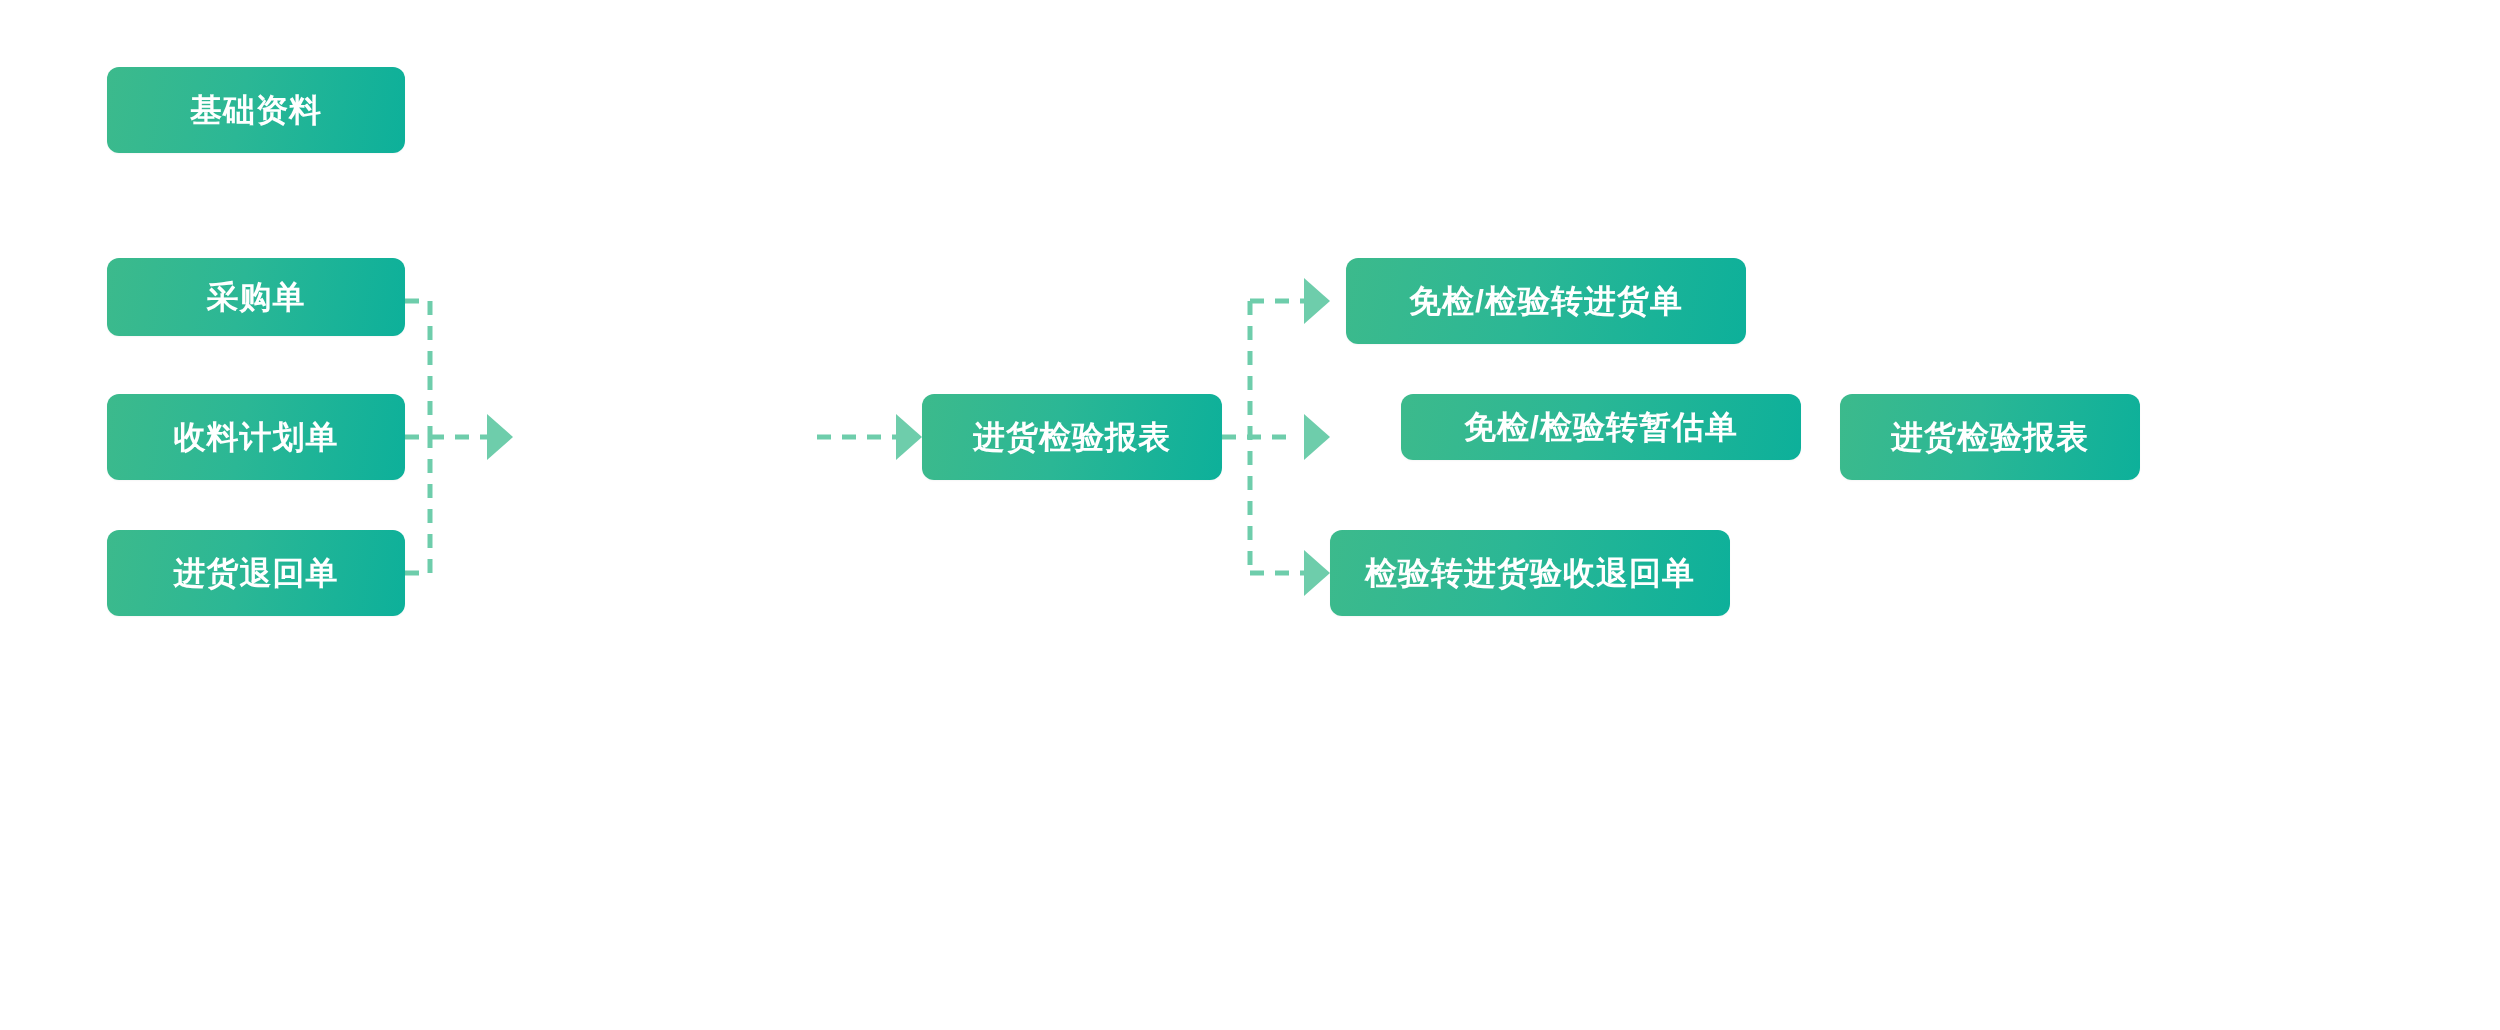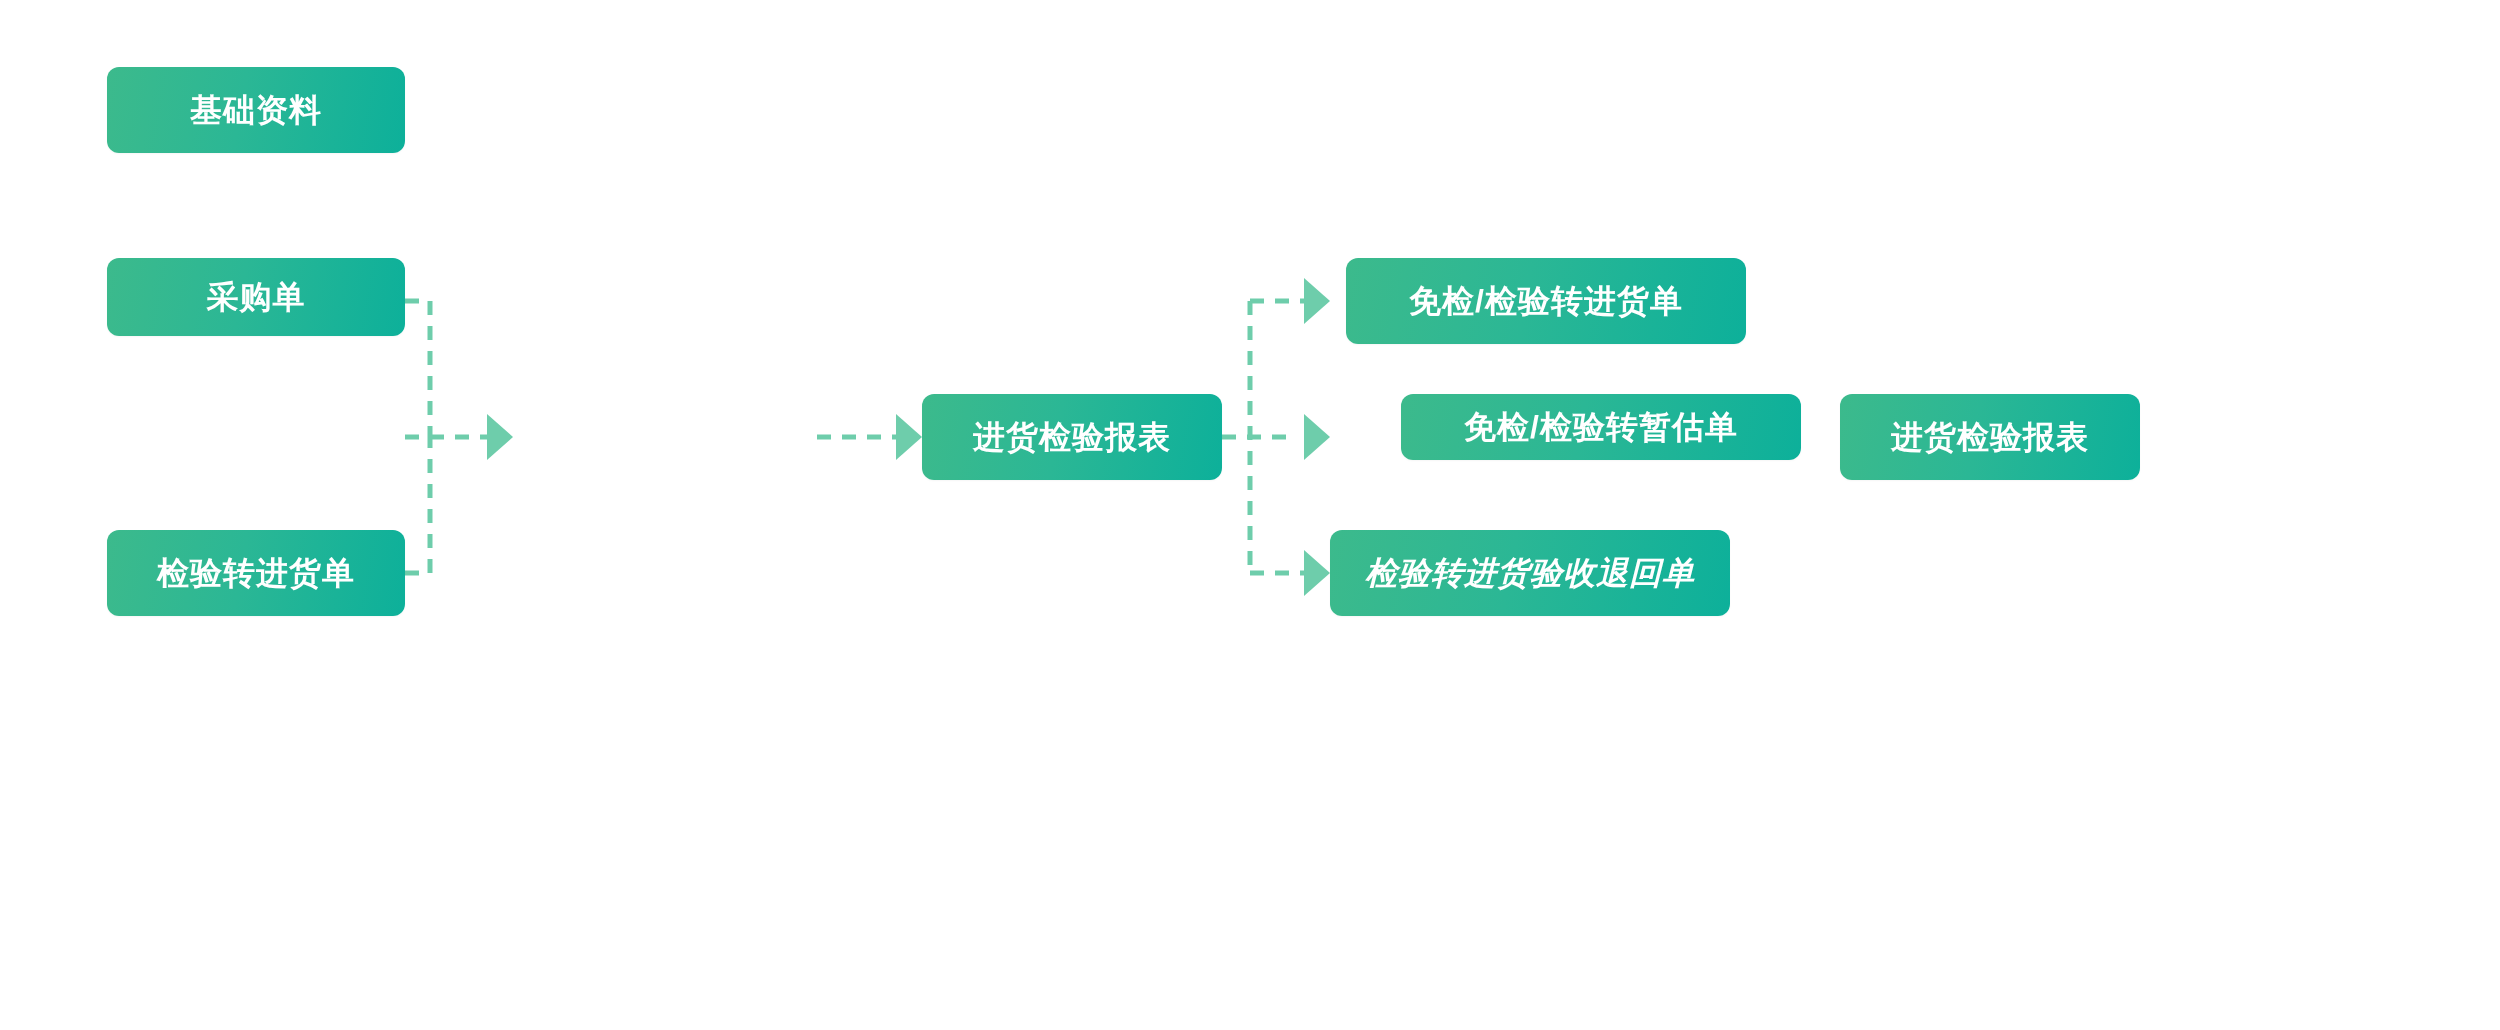--- a/index.html
+++ b/index.html
@@ -82,39 +82,42 @@
   </svg>
 
   <div class="node" style="left:107px; top:67px; width:298px; height:86px;">
     <span class="node-label">基础资料</span>
   </div>
 
   <div class="node" style="left:107px; top:258px; width:298px; height:78px;">
     <span class="node-label">采购单</span>
   </div>
 
+  <div class="node" style="left:107px; top:394px; width:298px; height:86px;">
+    <span class="node-label">收料计划单</span>
+  </div>
 
   <div class="node" style="left:107px; top:530px; width:298px; height:86px;">
-    <span class="node-label">检验转进货单</span>
+    <span class="node-label">进货退回单</span>
   </div>
 
 
   <div class="node" style="left:922px; top:394px; width:300px; height:86px;">
     <span class="node-label">进货检验报表</span>
   </div>
 
   <div class="node" style="left:1330px; top:258px; width:400px; height:86px;margin-left:16px;">
     <span class="node-label">免检/检验转进货单</span>
   </div>
 
   <div class="node" style="left:1401px; top:394px; width:400px; height:66px;">
     <span class="node-label">免检/检验转暂估单</span>
   </div>
 
-  <div class="node" style="left:1330px; top:530px; width:400px; height:86px;font-style:italic;">
+  <div class="node" style="left:1330px; top:530px; width:400px; height:86px;">
     <span class="node-label">检验转进货验收退回单</span>
   </div>
 
   <div class="node" style="left:1840px; top:394px; width:300px; height:86px;">
     <span class="node-label">进货检验报表</span>
   </div>
 
 </div>
 
 </body></html>

